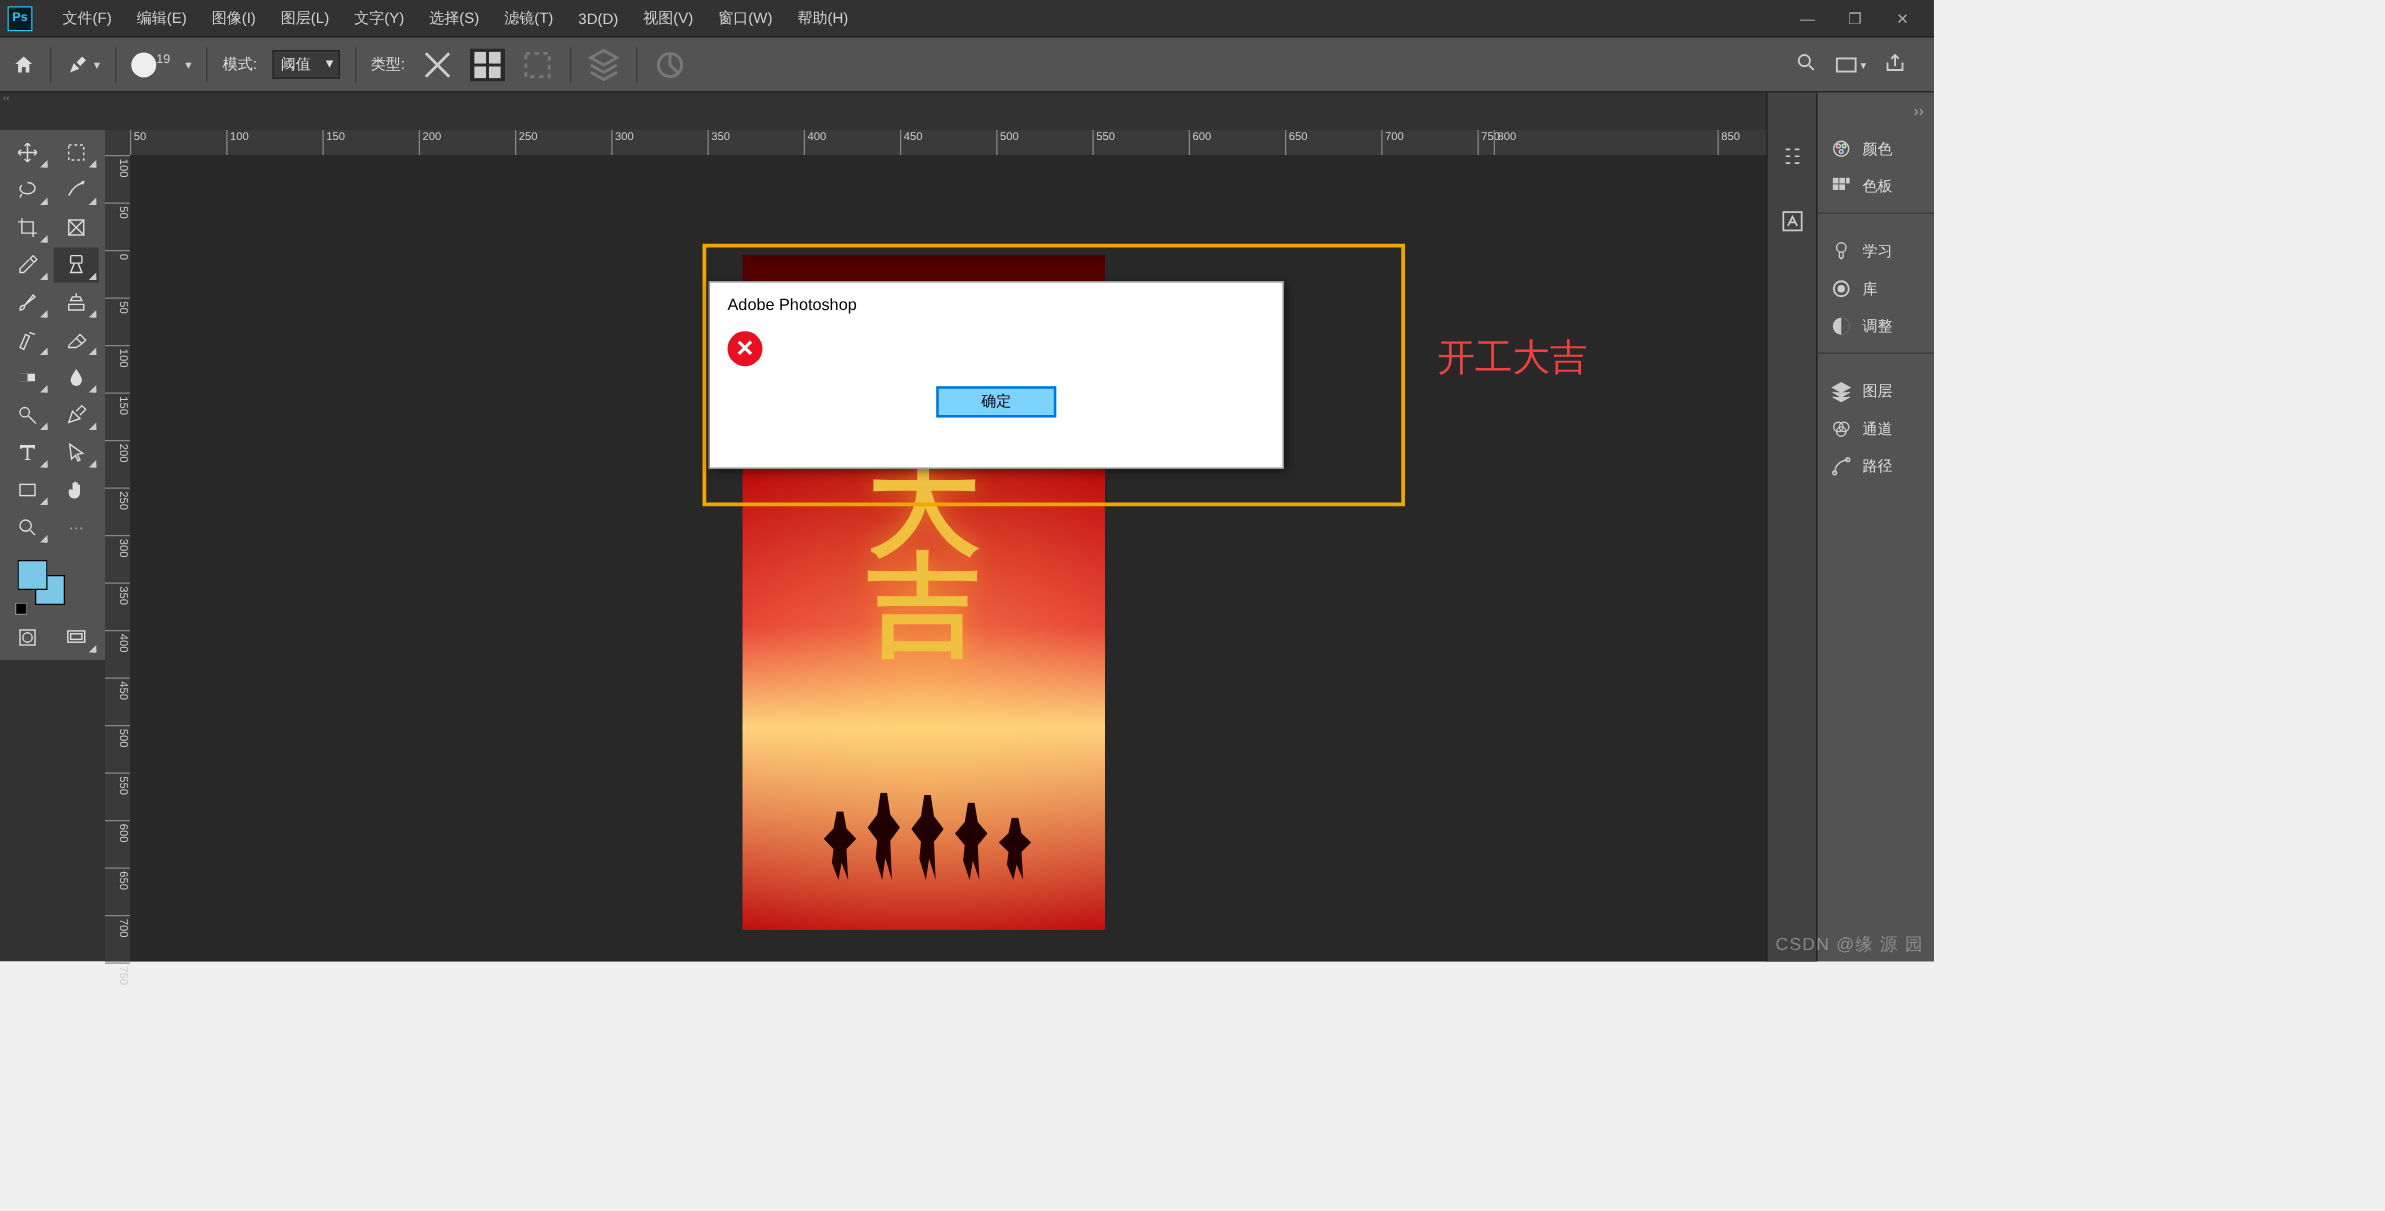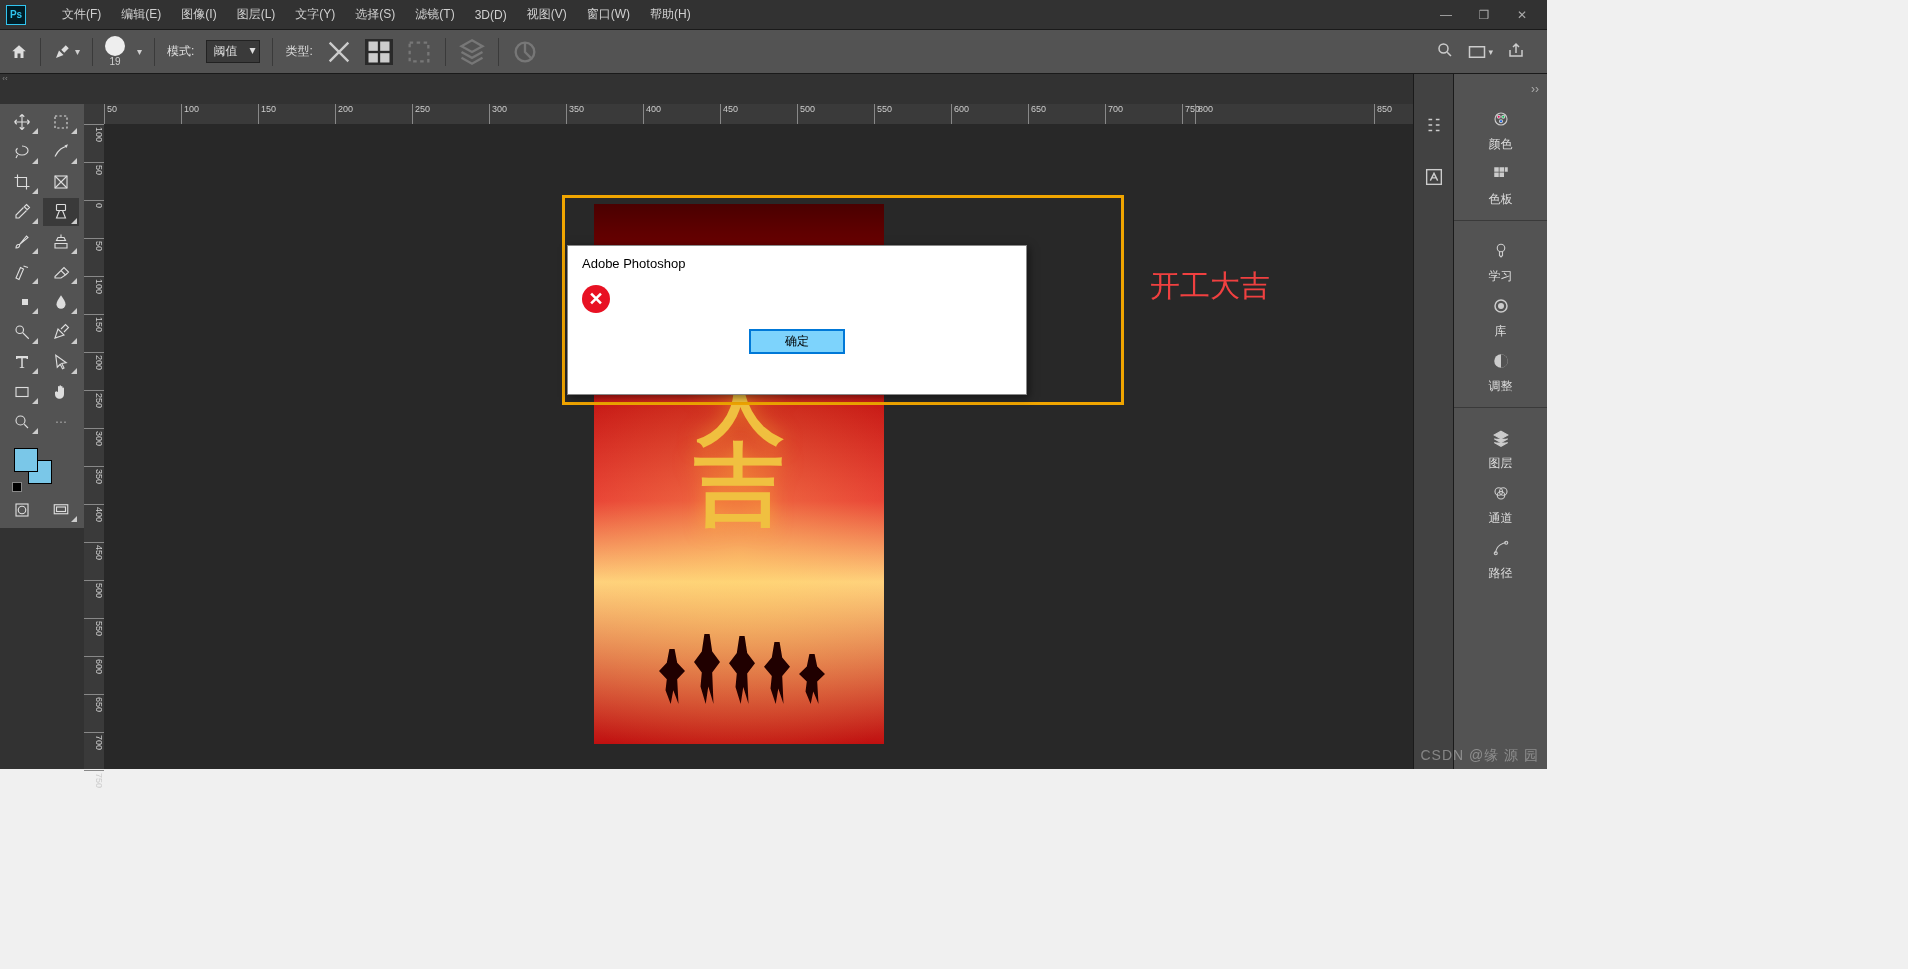--- a/index.html
+++ b/index.html
@@ -1,30 +1,30 @@
 <!DOCTYPE html>
 <html><head>
 <meta charset="utf-8">
 <style>
 * { margin: 0; padding: 0; box-sizing: border-box; font-family: "Microsoft YaHei", "Segoe UI", sans-serif; user-select: none; }
 html, body { width: 1908px; height: 969px; background: #323232; overflow: hidden; }
 .app { width: 1547px; height: 769px; background: #323232; position: relative; color: #d0d0d0; font-size: 12px; }
 
 
 .menubar { height: 30px; background: #323232; display: flex; align-items: center; padding: 0 6px; border-bottom: 1px solid #1a1a1a; }
-.ps-logo { width: 20px; height: 20px; background: #001d26; color: #31c5f0; font-weight: bold; font-size: 10px; display: flex; align-items: center; justify-content: center; margin-right: 26px; border: 1px solid #31c5f0; }
+.ps-logo { width: 20px; height: 20px; background: #001d26; color: #31c5f0; font-weight: bold; font-size: 10px; display: flex; align-items: center; justify-content: center; margin-right: 14px; border: 1px solid #31c5f0; }
 .menu-item { padding: 0 10px; cursor: default; }
 .win-controls { margin-left: auto; display: flex; gap: 20px; padding-right: 10px; color: #aaa; }
 .win-btn { width: 18px; height: 18px; display: flex; align-items: center; justify-content: center; }
 
 
 .optionsbar { height: 44px; background: #535353; display: flex; align-items: center; padding: 0 10px; gap: 12px; border-bottom: 1px solid #1a1a1a; }
 .home-ic { width: 18px; height: 18px; display: flex; align-items: center; justify-content: center; }
 .opt-arrow { font-size: 10px; }
-.brush-preview { display: flex; flex-direction: column; align-items: center; font-size: 10px; }
+.brush-preview { display: flex; flex-direction: row; align-items: flex-start; font-size: 10px; }
 .brush-dot { width: 20px; height: 20px; border-radius: 50%; background: #eee; }
 .opt-sep { width: 1px; height: 28px; background: #3a3a3a; }
 .opt-label { color: #ddd; }
 .opt-select { background: #3a3a3a; color: #ddd; border: 1px solid #222; padding: 2px 22px 2px 6px; position: relative; }
 .opt-icon-btn { width: 28px; height: 26px; display: flex; align-items: center; justify-content: center; color: #ccc; }
 .opt-icon-btn.active { background: #2a2a2a; }
 .opt-right { margin-left: auto; display: flex; gap: 14px; padding-right: 12px; }
 
 
 .left-strip { position: absolute; top: 74px; left: 0; width: 10px; height: 18px; background: #323232; color: #888; font-size: 8px; text-align: center; }
@@ -57,35 +57,35 @@
 .canvas-img::before { content: ""; position: absolute; inset: 0; background: radial-gradient(circle at 50% 65%, rgba(255,220,100,0.4), transparent 60%); }
 .calligraphy { position: absolute; top: 160px; left: 50%; transform: translateX(-50%); font-size: 90px; font-weight: bold; color: #f0c040; font-family: "KaiTi","STKaiti",serif; line-height: 0.9; text-align: center; text-shadow: 0 0 20px rgba(255,200,50,.5); }
 .silhouettes { position: absolute; bottom: 40px; left: 50%; transform: translateX(-50%); width: 180px; height: 80px; }
 .sil { position: absolute; bottom: 0; width: 26px; height: 60px; background: #200000; clip-path: polygon(40% 0, 60% 0, 70% 25%, 100% 40%, 70% 55%, 75% 100%, 55% 75%, 45% 100%, 25% 75%, 30% 55%, 0 40%, 30% 25%); }
 
 
 .highlight-box { position: absolute; border: 3px solid #f0a500; top: 195px; left: 562px; width: 562px; height: 210px; pointer-events: none; }
 .highlight-label { position: absolute; top: 266px; left: 1150px; color: #f04040; font-size: 30px; font-weight: 500; }
 
 
-.dialog { position: absolute; top: 225px; left: 567px; width: 460px; height: 150px; background: #fff; color: #000; border: 1px solid #888; box-shadow: 2px 2px 8px rgba(0,0,0,.5); margin-top: 20px; }
+.dialog { position: absolute; top: 225px; left: 567px; width: 460px; height: 150px; background: #fff; color: #000; border: 1px solid #888; box-shadow: 2px 2px 8px rgba(0,0,0,.5); }
 .dlg-title { padding: 10px 14px 6px; font-size: 13px; }
 .dlg-body { display: flex; padding: 8px 14px; gap: 14px; font-size: 12px; line-height: 1.5; }
 .dlg-icon { width: 28px; height: 28px; border-radius: 50%; background: #e81123; color: #fff; display: flex; align-items: center; justify-content: center; font-size: 18px; font-weight: bold; flex-shrink: 0; }
 .dlg-buttons { display: flex; justify-content: center; padding: 8px; }
 .dlg-ok { border: 2px solid #0078d7; background: #7dd3fc; padding: 2px 34px; font-size: 12px; }
 
 
 .right-strip { position: absolute; top: 74px; right: 94px; width: 40px; bottom: 0; background: #424242; display: flex; flex-direction: column; align-items: center; padding-top: 40px; gap: 30px; border-left: 1px solid #1a1a1a; }
 .right-strip .ic { width: 22px; height: 22px; color: #ccc; display: flex; align-items: center; justify-content: center; }
 
 
 .right-panels { position: absolute; top: 74px; right: 0; width: 94px; bottom: 0; background: #535353; border-left: 1px solid #1a1a1a; }
 .rp-top { height: 30px; display: flex; justify-content: flex-end; align-items: center; padding-right: 8px; color: #aaa; }
-.rp-item { display: flex; align-items: center; gap: 8px; padding: 6px 10px; color: #ddd; flex-direction: column; }
+.rp-item { display: flex; align-items: center; gap: 8px; padding: 6px 10px; color: #ddd; }
 .rp-item svg { width: 18px; height: 18px; }
 .rp-gap { height: 16px; border-top: 1px solid #3a3a3a; margin-top: 6px; }
 
 
 .watermark { position: absolute; bottom: 4px; right: 8px; color: rgba(200,200,200,.5); font-size: 14px; letter-spacing: 1px; }
 
 
 body { background: #f0f0f0; }
 </style>
 </head>

